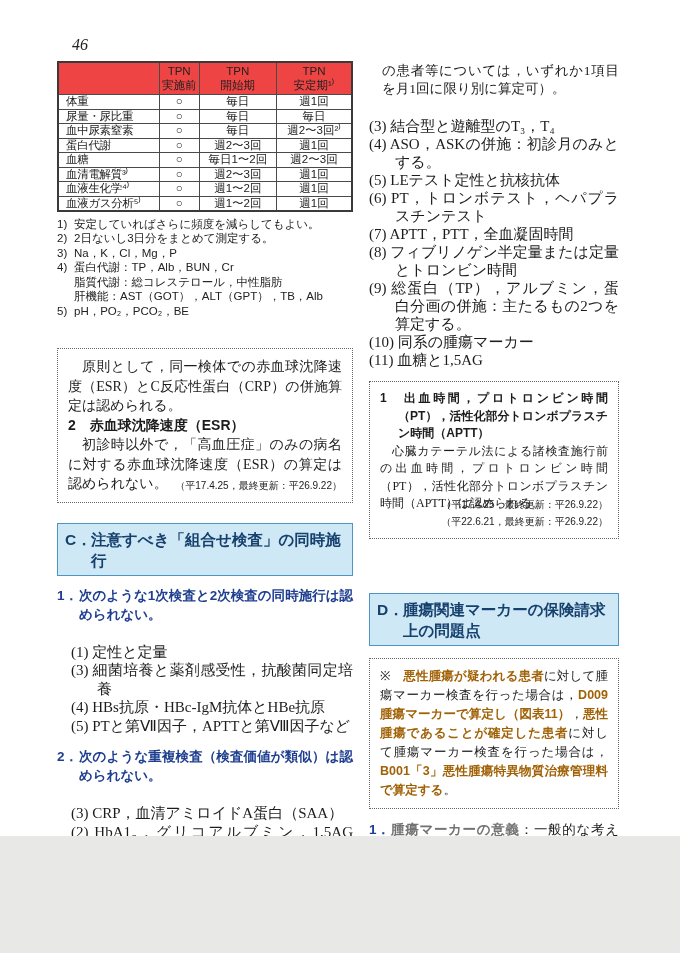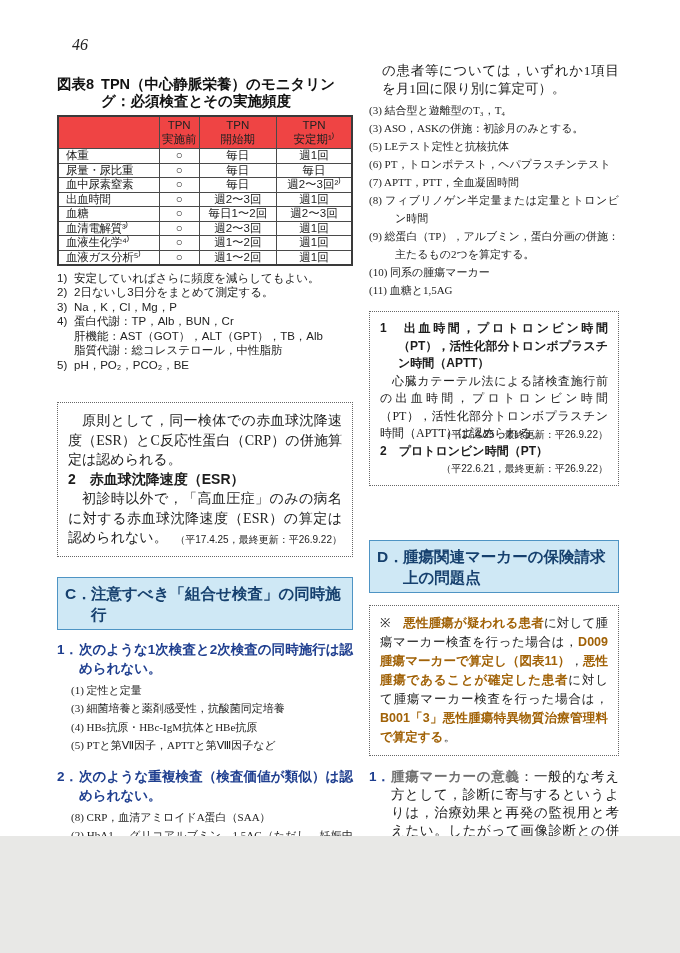--- a/index.html
+++ b/index.html
@@ -58,21 +58,21 @@
   .sechead .letter { flex:none; width:26px; }
   .sec-c { margin-top:20px; }
   .sec-d { margin-top:54px; }
 
   
   .bluehead { display:flex; color:#1e3e8f; font-family:"Liberation Sans", sans-serif;
     font-weight:bold; font-size:13.5px; line-height:19px; text-align:justify; }
   .bluehead .num { flex:none; width:22px; }
 
   
-  .sublist { margin-top:3px; font-size:11px; line-height:18.5px; }
+  .sublist { margin-top:19px; font-size:15px; line-height:18.5px; }
   .col-left .sublist { padding-left:14px; }
   .li { padding-left:26px; text-indent:-26px; text-align:justify; }
 
   .contp { margin-top:6px; padding-left:13px; font-size:13.5px; line-height:18px; text-align:justify; }
   .col-right .sublist { line-height:18px; }
 
   .ptbox { margin-top:12px; font-size:12px; line-height:17.5px; }
   .ptbox .bh { font-size:12px; line-height:17.5px; }
   .hang { padding-left:18px; text-indent:-18px; }
 
@@ -90,24 +90,20 @@
 </head>
 <body>
 
 <div class="page">
   <div class="pagenum">46</div>
 
   <div class="columns">
 
     <div class="col-left">
 
-      <div class="figcap">
-        <span class="lbl">図表8</span>
-        <span>TPN（中心静脈栄養）のモニタリング：必須検査とその実施頻度</span>
-      </div>
 
       <table class="mon">
         <colgroup>
             <col class="cw0">
             <col class="cw1">
             <col class="cw2">
             <col class="cw3">
           </colgroup>
         <tbody>
             <tr>
@@ -140,21 +136,21 @@
               <td>毎日</td>
               <td>毎日</td>
             </tr>
         <tr>
               <td class="lbl">血中尿素窒素</td>
               <td>○</td>
               <td>毎日</td>
               <td>週2〜3回²⁾</td>
             </tr>
         <tr>
-              <td class="lbl">出血時間</td>
+              <td class="lbl">蛋白代謝</td>
               <td>○</td>
               <td>週2〜3回</td>
               <td>週1回</td>
             </tr>
         <tr>
               <td class="lbl">血糖</td>
               <td>○</td>
               <td>毎日1〜2回</td>
               <td>週2〜3回</td>
             </tr>
@@ -191,25 +187,25 @@
         <div class="fn">
             <span class="m">3)</span>
             <span>Na，K，Cl，Mg，P</span>
           </div>
         <div class="fn">
             <span class="m">4)</span>
             <span>蛋白代謝：TP，Alb，BUN，Cr</span>
           </div>
         <div class="fn">
             <span class="m"></span>
+            <span>脂質代謝：総コレステロール，中性脂肪</span>
+          </div>
+        <div class="fn">
+            <span class="m"></span>
             <span>肝機能：AST（GOT），ALT（GPT），TB，Alb</span>
-          </div>
-        <div class="fn">
-            <span class="m"></span>
-            <span>脂質代謝：総コレステロール，中性脂肪</span>
           </div>
         <div class="fn">
             <span class="m">5)</span>
             <span>pH，PO₂，PCO₂，BE</span>
           </div>
       </div>
 
       <div class="dotbox esrbox">
         <p class="indent">原則として，同一検体での赤血球沈降速度（ESR）とC反応性蛋白（CRP）の併施算定は認められる。</p>
         <p class="bh">2　赤血球沈降速度（ESR）</p>
@@ -231,46 +227,45 @@
         <div class="li">(3) 細菌培養と薬剤感受性，抗酸菌同定培養</div>
         <div class="li">(4) HBs抗原・HBc-IgM抗体とHBe抗原</div>
         <div class="li">(5) PTと第Ⅶ因子，APTTと第Ⅷ因子など</div>
       </div>
 
       <div class="bluehead c2head">
         <span class="num">2．</span>
         <span>次のような重複検査（検査価値が類似）は認められない。</span>
       </div>
       <div class="sublist">
-        <div class="li">(8) CRP，血清アミロイドA蛋白（SAA）</div>
+        <div class="li">(3) CRP，血清アミロイドA蛋白（SAA）</div>
         <div class="li"><span>(2) HbA1</span><sub>c</sub><span>，グリコアルブミン，1,5AG（ただし，妊娠中の患者，1型糖尿病患者，経口血糖降下薬の投与を開始して6月以内の患者，インスリン治療を開始して6月以内</span></div>
       </div>
     </div>
 
     <div class="col-right">
 
       <p class="contp">の患者等については，いずれか1項目を月1回に限り別に算定可）。</p>
 
       <div class="sublist">
         <div class="li">(3) 結合型と遊離型のT₃，T₄</div>
-        <div class="li">(3) ASO，ASKの併施：初診月のみとする。</div>
+        <div class="li">(4) ASO，ASKの併施：初診月のみとする。</div>
         <div class="li">(5) LEテスト定性と抗核抗体</div>
         <div class="li">(6) PT，トロンボテスト，ヘパプラスチンテスト</div>
         <div class="li">(7) APTT，PTT，全血凝固時間</div>
         <div class="li">(8) フィブリノゲン半定量または定量とトロンビン時間</div>
         <div class="li">(9) 総蛋白（TP），アルブミン，蛋白分画の併施：主たるもの2つを算定する。</div>
         <div class="li">(10) 同系の腫瘍マーカー</div>
         <div class="li">(11) 血糖と1,5AG</div>
       </div>
 
       <div class="dotbox ptbox">
         <p class="bh hang">1　出血時間，プロトロンビン時間（PT），活性化部分トロンボプラスチン時間（APTT）</p>
         <p class="indent">心臓カテーテル法による諸検査施行前の出血時間，プロトロンビン時間（PT），活性化部分トロンボプラスチン時間（APTT）は認められる。</p>
         <span class="stamp pull">（平17.4.25，最終更新：平26.9.22）</span>
-        <p class="bh">2　プロトロンビン時間（PT）</p>
         <span class="stamp">（平22.6.21，最終更新：平26.9.22）</span>
       </div>
 
       <div class="sechead sec-d">
         <span class="letter">D．</span>
         <span>腫瘍関連マーカーの保険請求上の問題点</span>
       </div>
 
       <div class="dotbox dbox">
         <span>※　</span><b>悪性腫瘍が疑われる患者</b><span>に対して腫瘍マーカー検査を行った場合は，</span><b>D009腫瘍マーカーで算定し（図表11）</b><span>，</span><b>悪性腫瘍であることが確定した患者</b><span>に対して腫瘍マーカー検査を行った場合は，</span><b>B001「3」悪性腫瘍特異物質治療管理料で算定する</b><span>。</span>

